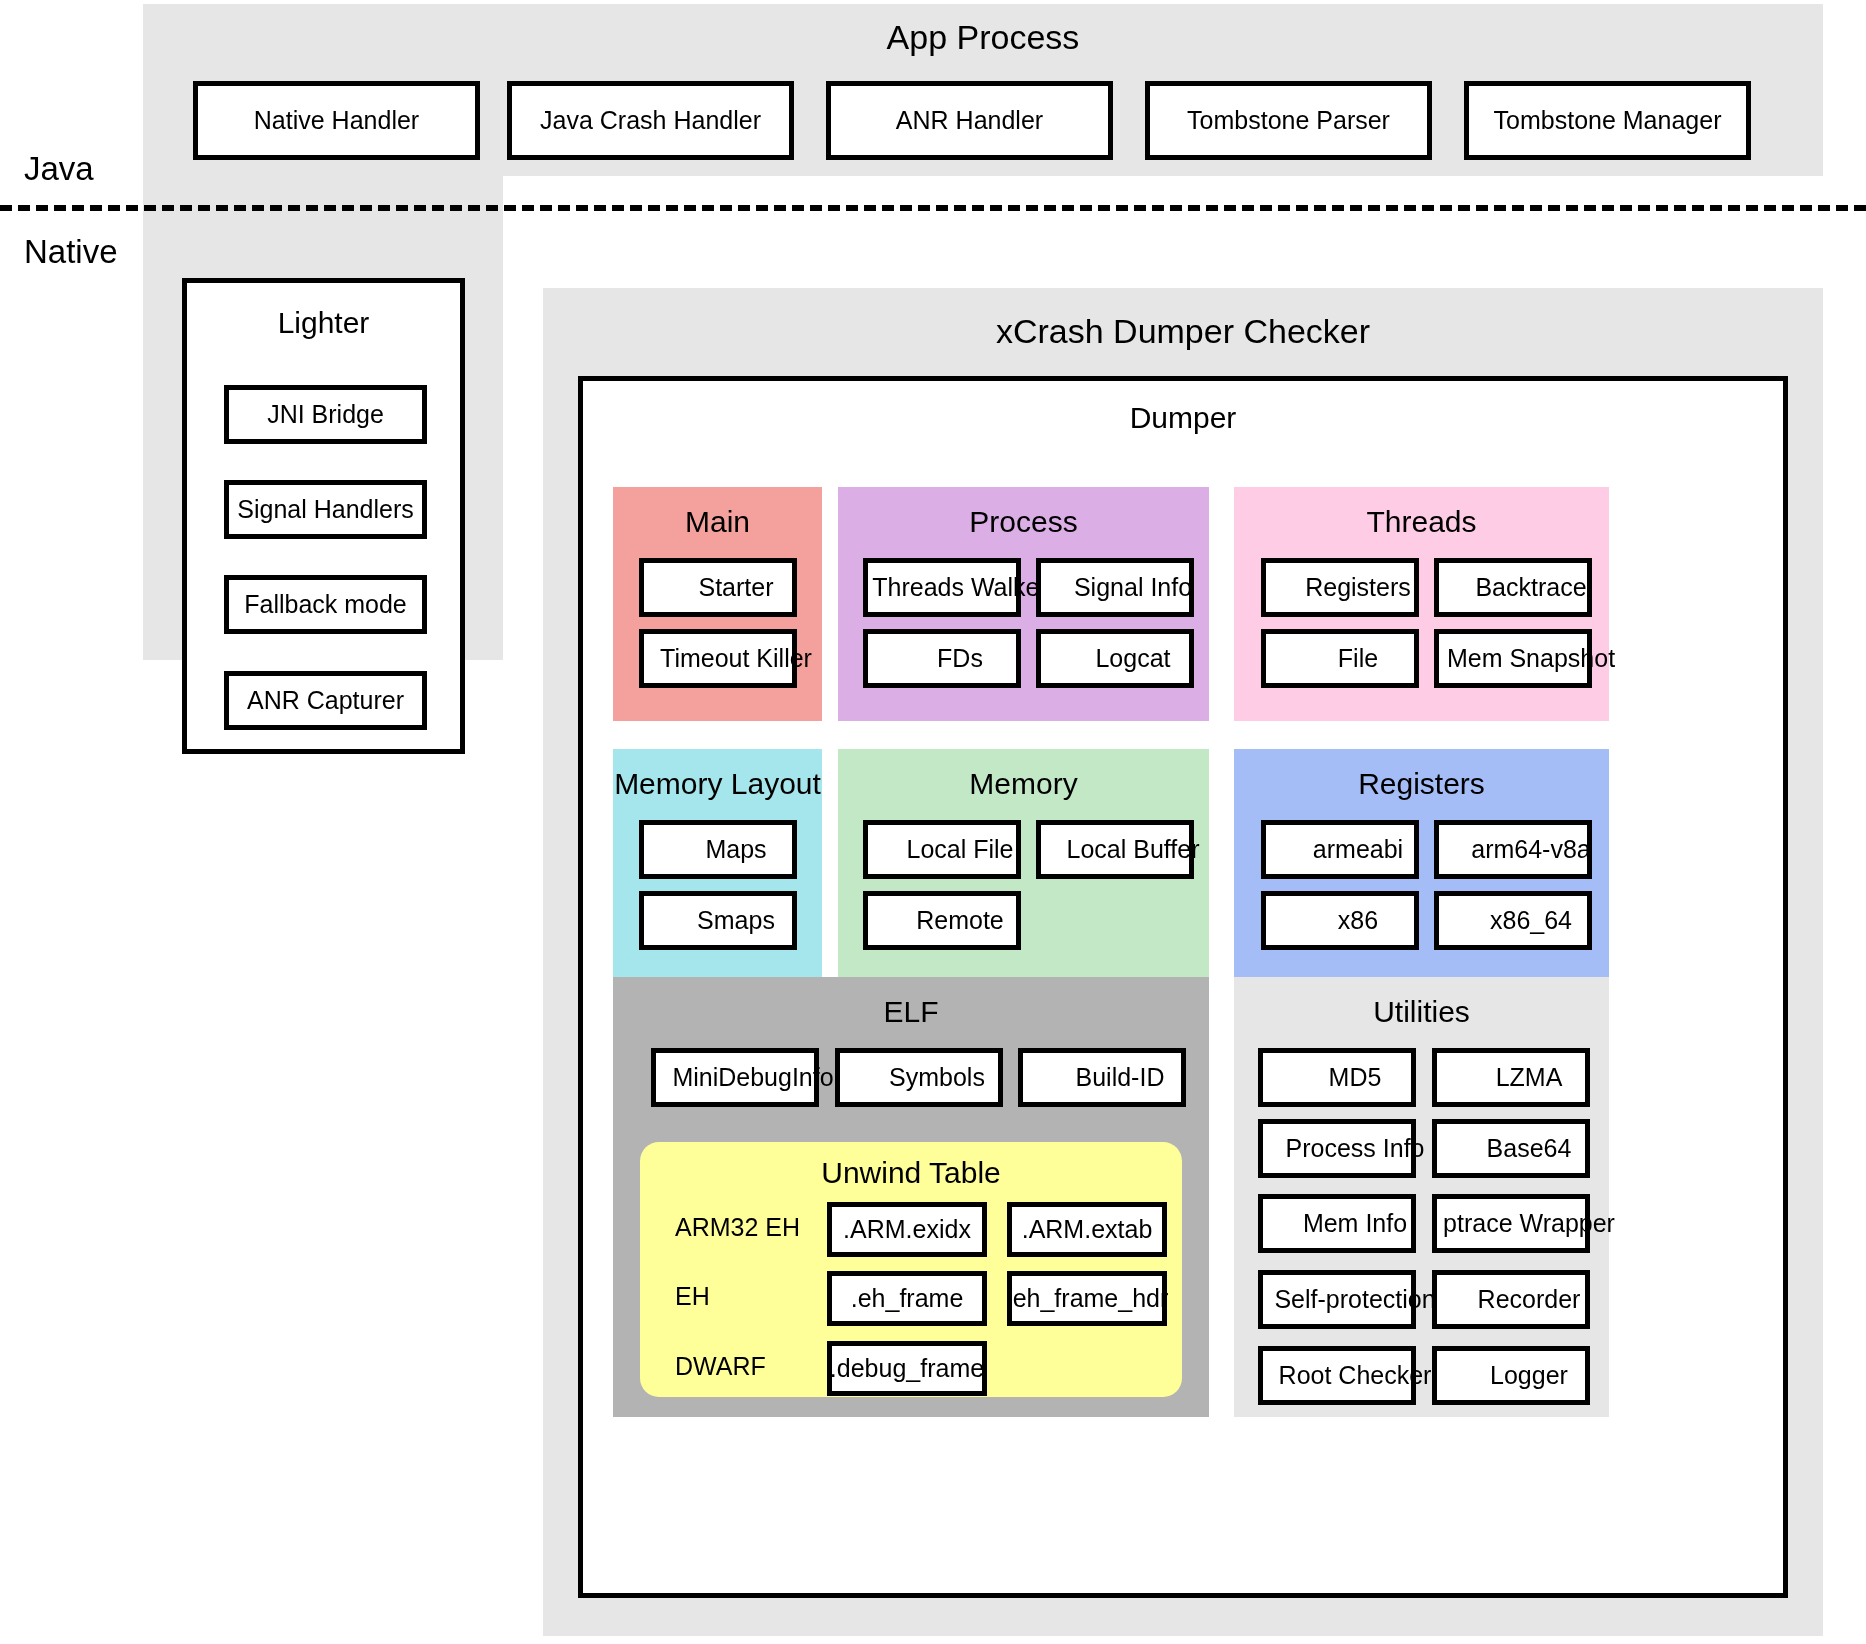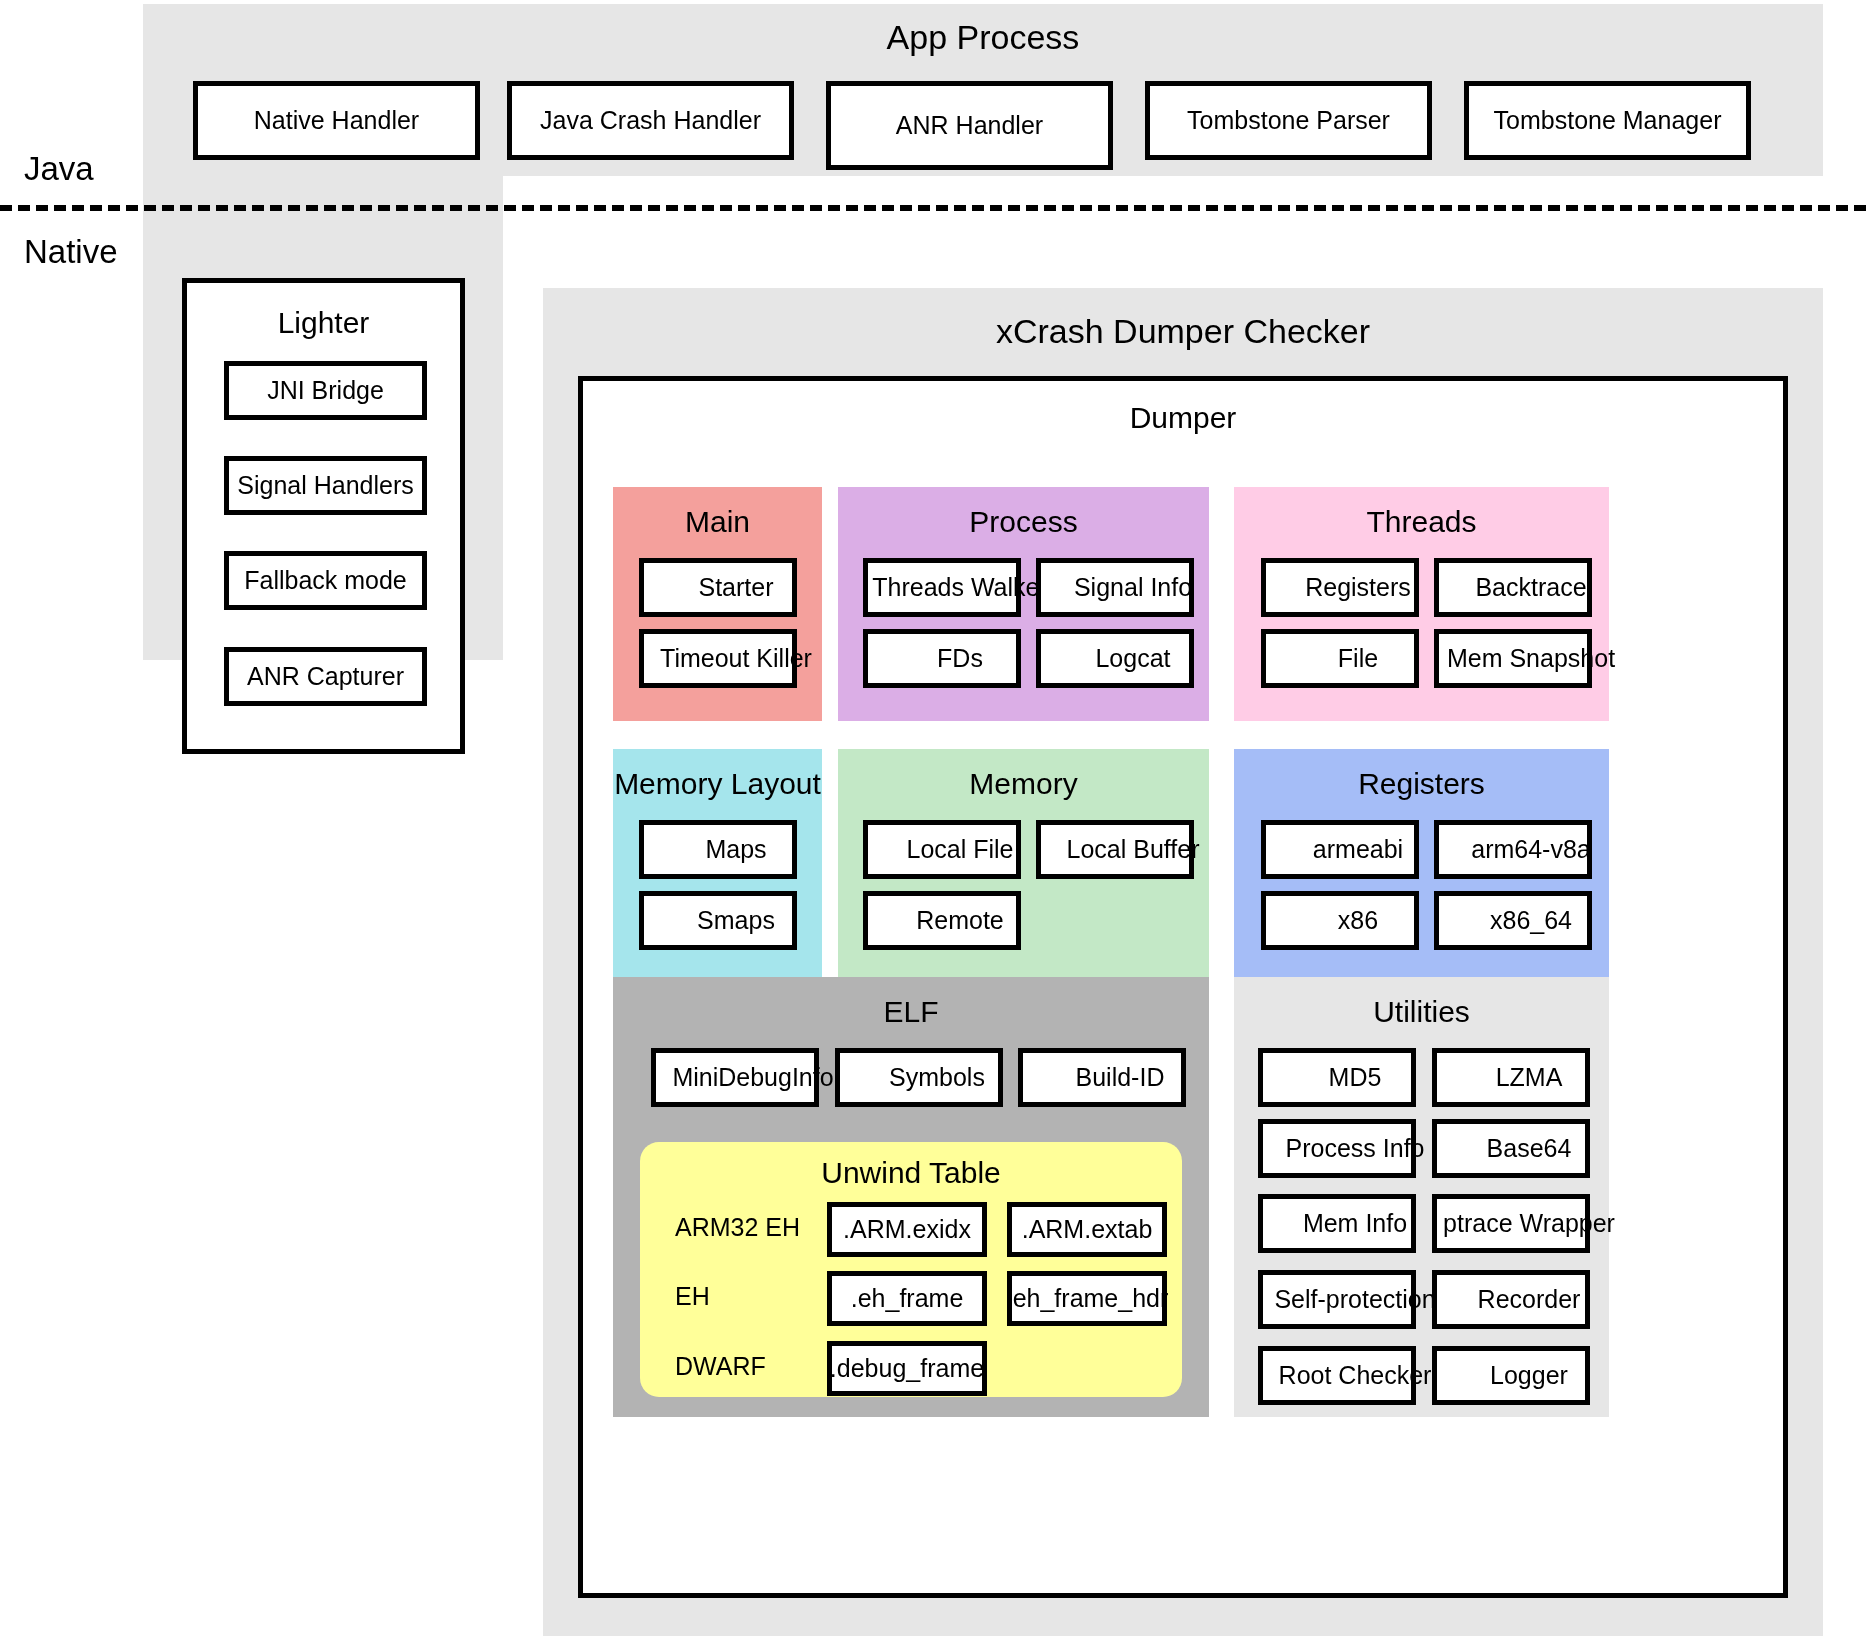--- a/index.html
+++ b/index.html
@@ -55,39 +55,39 @@
     justify-content: center;
     text-align: center;
     font-size: 25px;
     line-height: 1.15;
     white-space: nowrap;
   }
 
   
   #h0 { left: 181px;  top: 81px; width: 287px; height: 79px; margin-left: 12px; }
   #h1 { left: 507px;  top: 81px; width: 287px; height: 79px; }
-  #h2 { left: 826px;  top: 81px; width: 287px; height: 89px; }
+  #h2 { left: 826px;  top: 81px; width: 287px; height: 79px; }
   #h3 { left: 1145px; top: 81px; width: 287px; height: 79px; }
   #h4 { left: 1464px; top: 81px; width: 287px; height: 79px; }
 
   
   #lighter-group {
     position: absolute;
     left: 182px; top: 278px;
     width: 283px; height: 476px;
     background: #ffffff;
     border: 5px solid #000000;
   }
   #lighter-title {
     position: absolute; left: 0; top: 25px; width: 100%;
     text-align: center; font-size: 30px; line-height: 1;
   }
   .lighter-item {
     position: absolute;
-    left: 37px; width: 203px; height: 59px;
+    left: 37px; width: 203px; height: 59px; margin-top: 24px;
   }
   #lg0 { top: 78px; }
   #lg1 { top: 173px; }
   #lg2 { top: 268px; }
   #lg3 { top: 364px; }
 
   
   #dumper-process {
     position: absolute;
     left: 543px; top: 288px;

